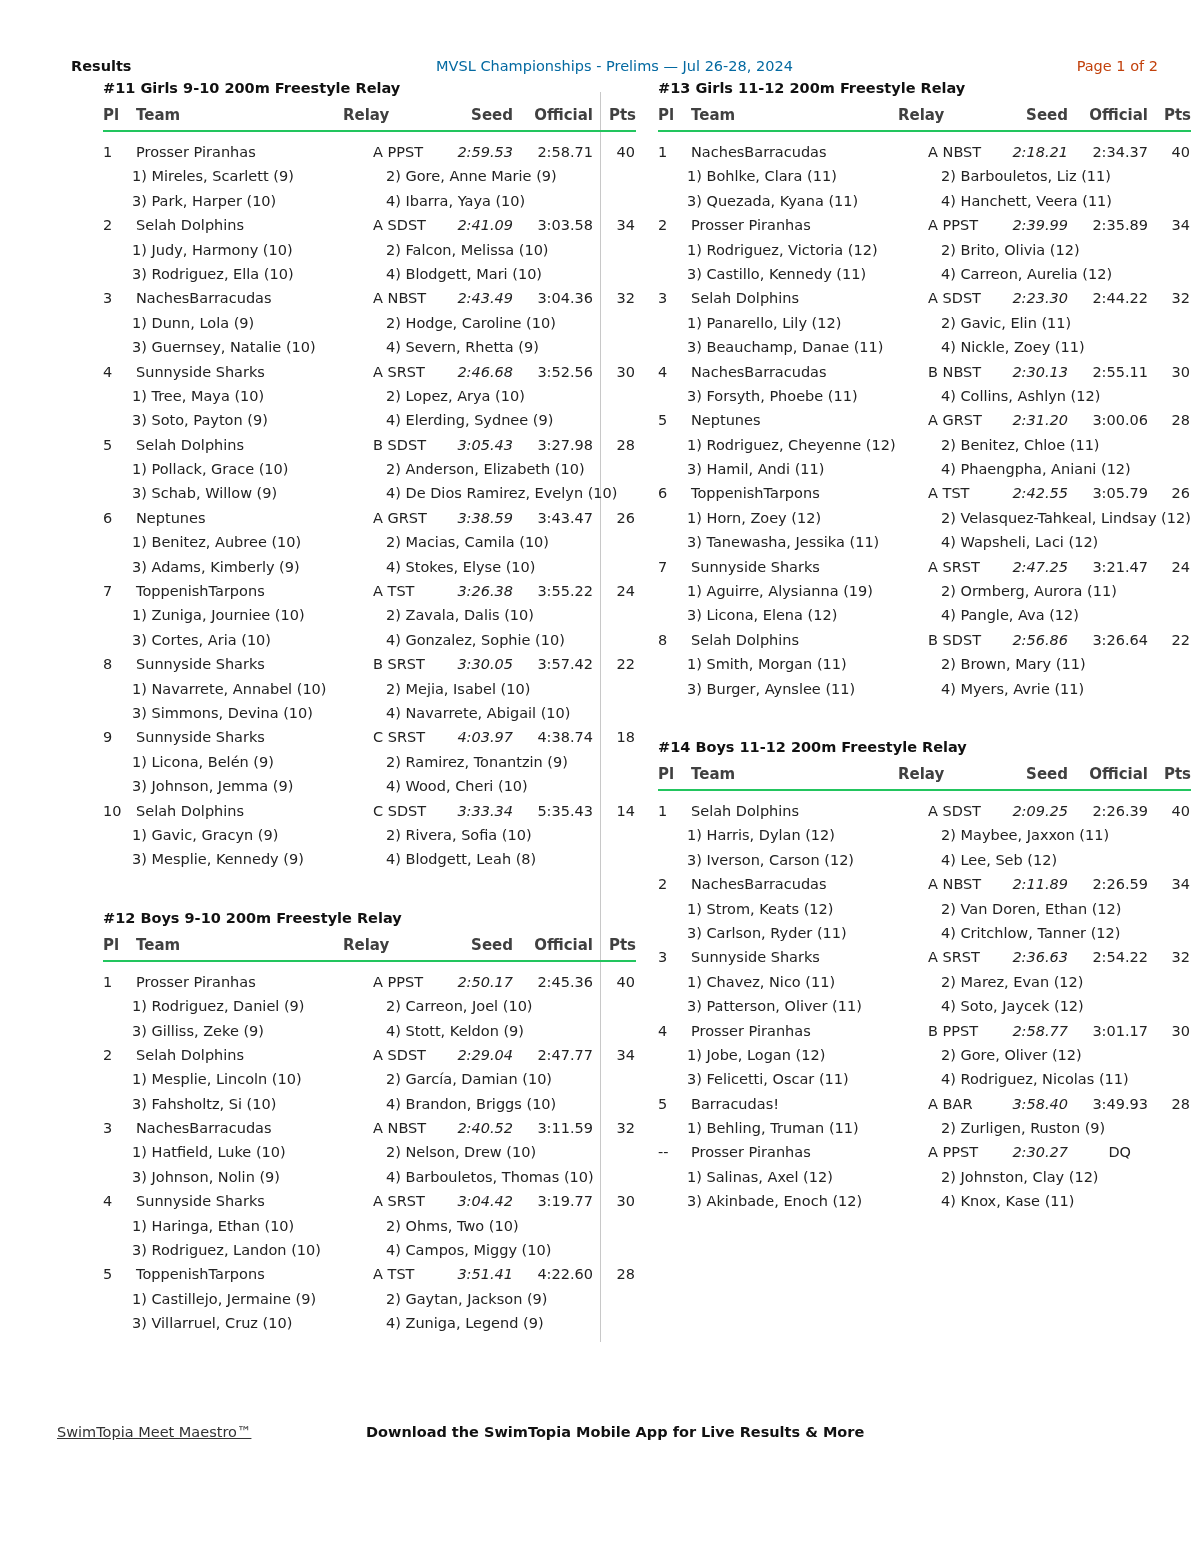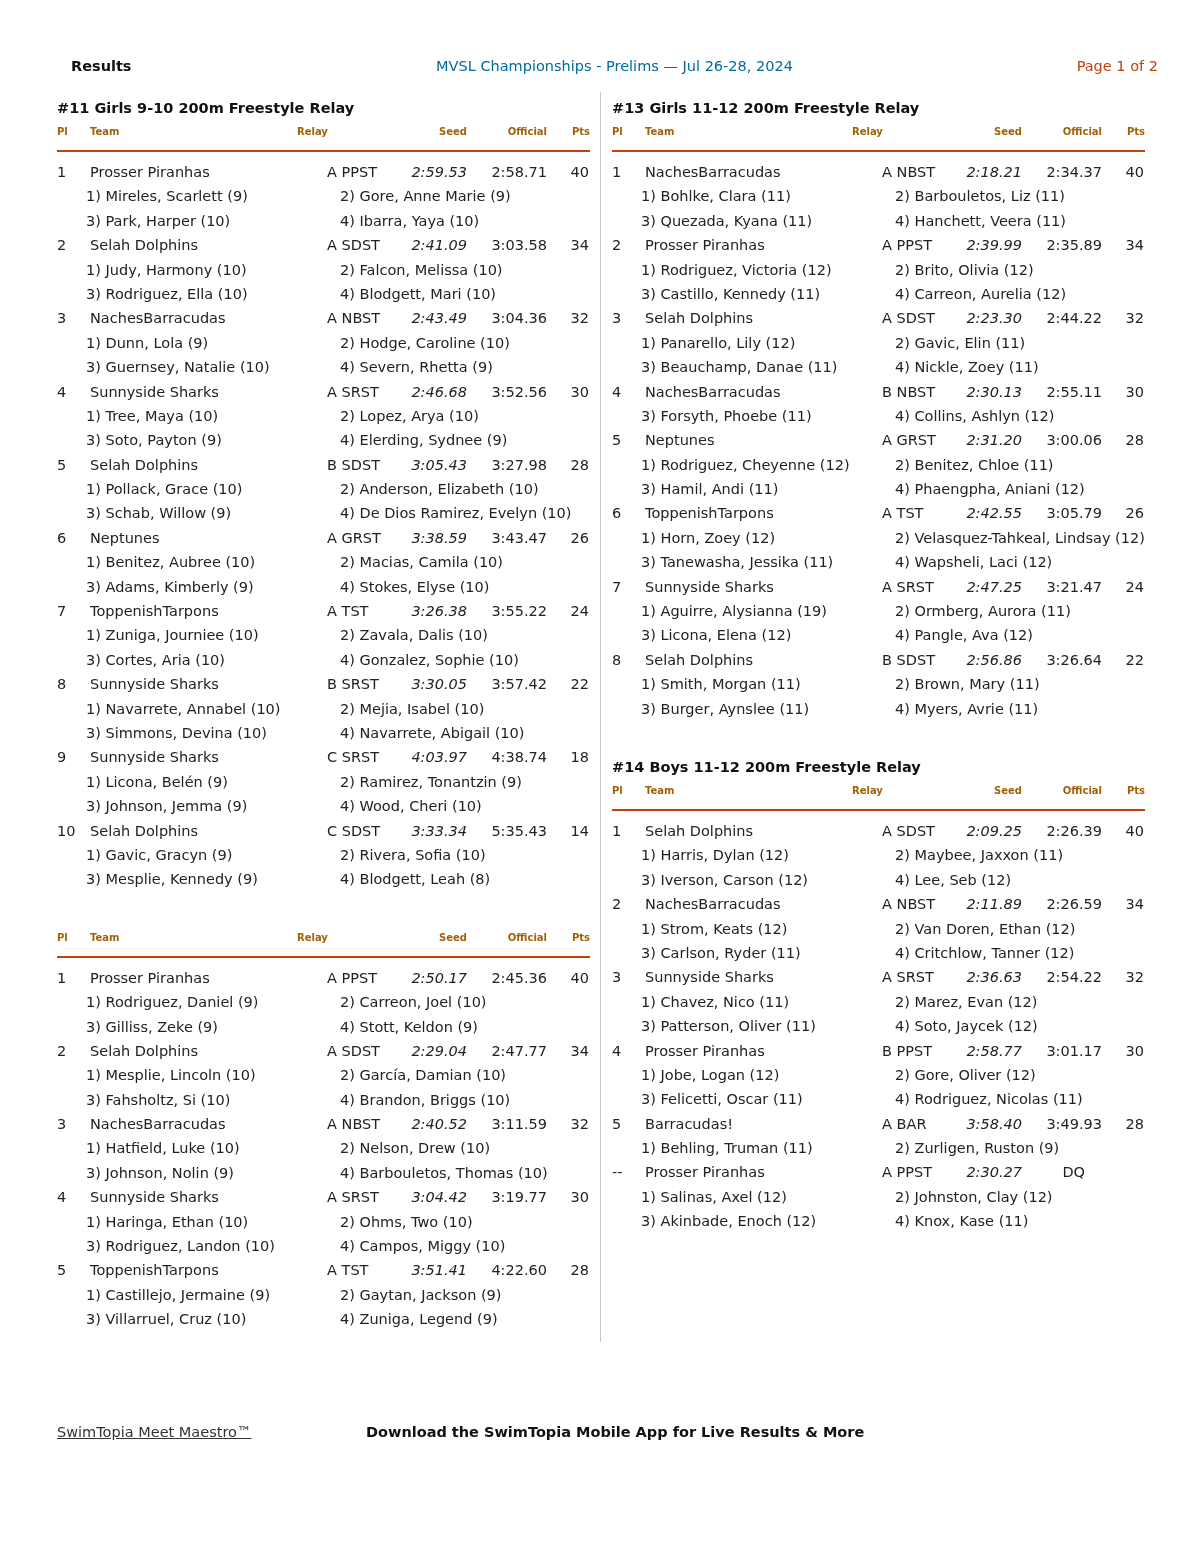--- a/index.html
+++ b/index.html
@@ -6,28 +6,28 @@
     body {
       width: 1200px; height: 1554px; position: relative; overflow: hidden;
       font-family: "DejaVu Sans", "Liberation Sans", sans-serif;
       color: #222222;
     }
     .page-header { position: absolute; top: 58px; left: 57px; width: 1087px; height: 22px; font-size: 14.5px; margin-left: 14px; }
     .page-header .h-left { position: absolute; left: 0; top: 0; font-weight: bold; color: #111; }
     .page-header .h-center { position: absolute; left: 0; right: 0; top: 0; text-align: center; color: #0369a1; }
     .page-header .h-right { position: absolute; right: 0; top: 0; color: #c2410c; }
 
-    .col { position: absolute; top: 96px; width: 533px; }
+    .col { position: absolute; top: 76px; width: 533px; margin-left: 46px; }
     .col-left { left: 57px; }
     .col-right { left: 612px; }
     .divider { position: absolute; left: 600px; top: 92px; width: 1px; height: 1250px; background: #c8c8c8; }
 
     .event { position: relative; }
     .event-title { font-weight: bold; font-size: 14.5px; height: 24px; line-height: 24px; color: #111; white-space: nowrap; }
-    .thead { position: relative; height: 30px; font-weight: bold; font-size: 10px; color: #a16207; border-bottom: 2px solid #c2410c; margin-bottom: 8px; }
+    .thead { position: relative; height: 30px; font-weight: bold; font-size: 15px; color: #404040; border-bottom: 2px solid #22c55e; margin-bottom: 8px; }
     .thead span { position: absolute; top: 6px; white-space: nowrap; }
     .th-pl { left: 0; }
     .th-team { left: 33px; }
     .th-relay { left: 240px; }
     .th-seed { right: 123px; }
     .th-official { right: 43px; }
     .th-pts { right: 0; }
 
     .entry { position: relative; }
     .row { position: relative; height: 24.4px; line-height: 24.4px; font-size: 14.5px; white-space: nowrap; }
@@ -246,20 +246,21 @@
         <span class="c-sw2">2) Rivera, Sofia (10)</span>
       </div>
       <div class="row">
         <span class="c-sw1">3) Mesplie, Kennedy (9)</span>
         <span class="c-sw2">4) Blodgett, Leah (8)</span>
       </div>
     </div>
     </div>
   <div class="event-gap"></div>
   <div class="event">
+      <div class="event-title">#12 Boys 9-10 200m Freestyle Relay</div>
       <div class="thead">
     <span class="th-pl">Pl</span>
     <span class="th-team">Team</span>
     <span class="th-relay">Relay</span>
     <span class="th-seed">Seed</span>
     <span class="th-official">Official</span>
     <span class="th-pts">Pts</span>
   </div>
       <div class="entry">
       <div class="row">

